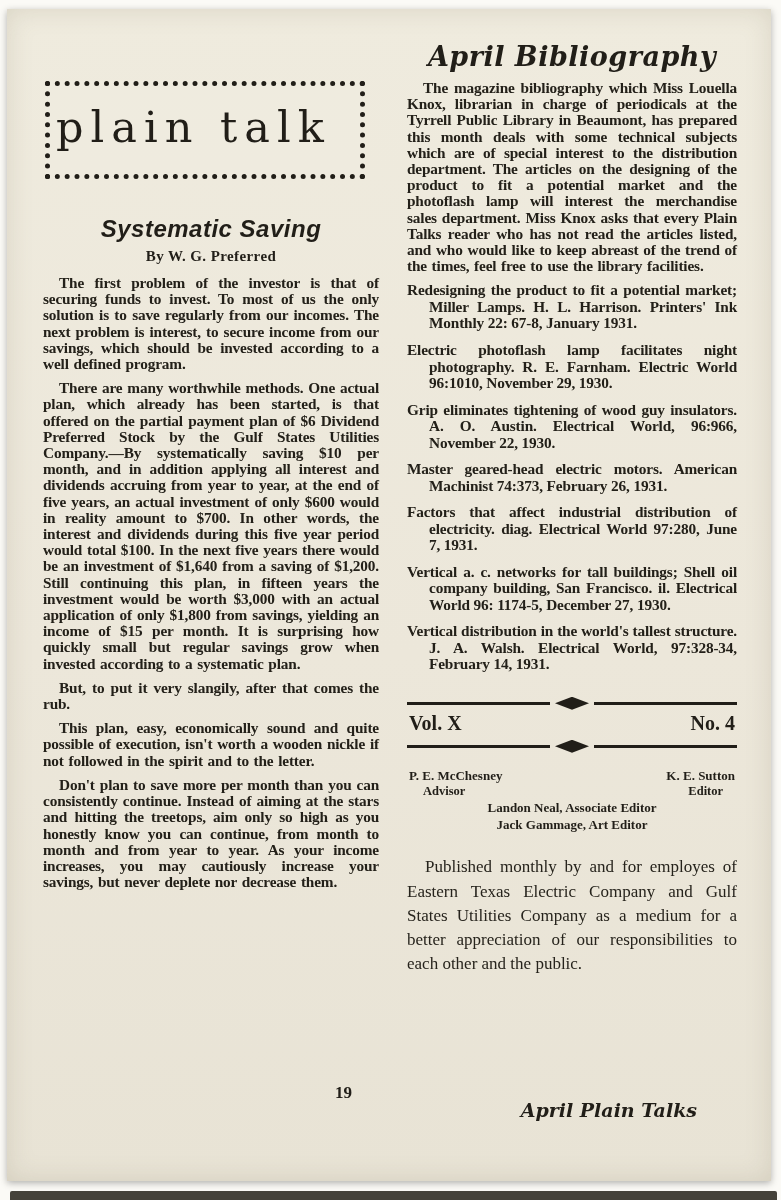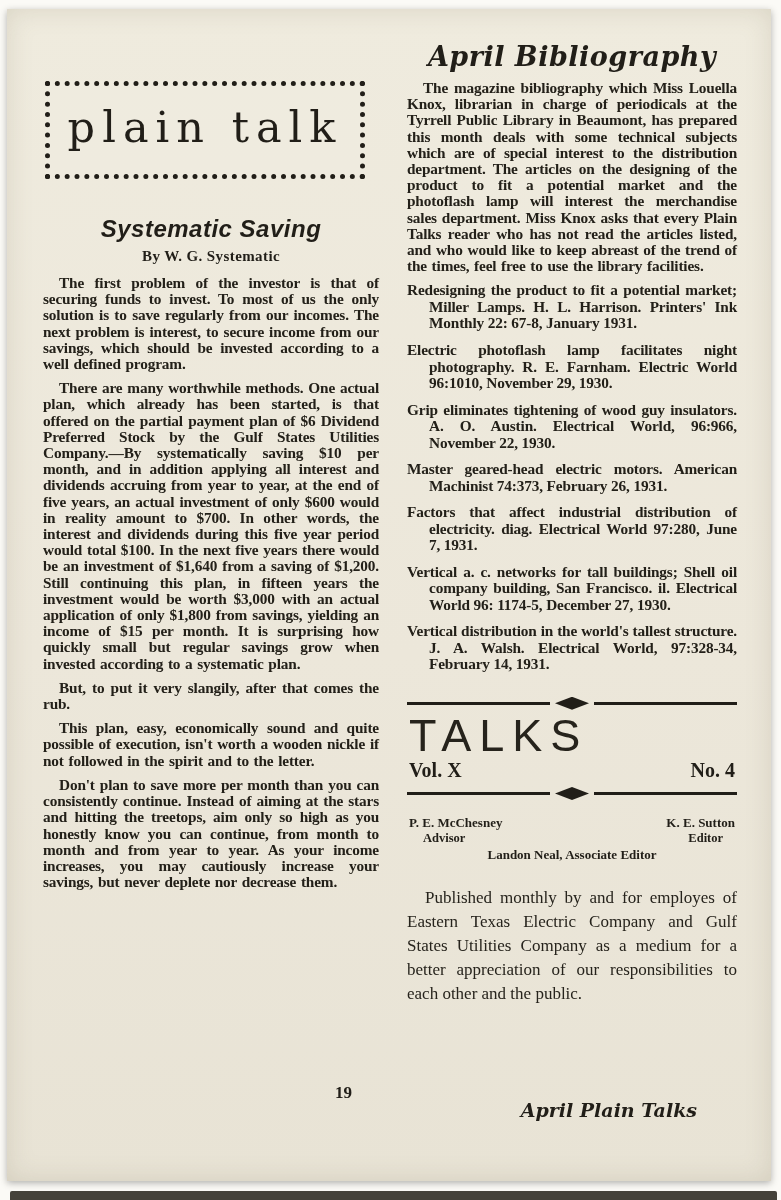--- a/index.html
+++ b/index.html
@@ -25,21 +25,21 @@
     display: flex; gap: 28px;
   }
   .col-left  { width: 336px; }
   .col-right { width: 330px; }
 
   
   .pt-box {
     margin: 44px 14px 0 2px;
     border: 5px dotted #211e18;
     padding: 16px 6px 22px 6px;
-    text-align: center;
+    text-align: left;
     background: rgba(255,255,255,0.06);
   }
   .pt-title {
     font-family: "DejaVu Serif", serif;
     font-size: 43px; letter-spacing: 7px; font-weight: 400;
     white-space: nowrap;
   }
   .article-title {
     font-family: Liberation Sans, sans-serif;
     font-style: italic; font-weight: 600;
@@ -119,21 +119,21 @@
 
 <div class="scan">
   <div class="paper">
     <div class="content">
 
       <div class="col-left">
         <div class="pt-box">
           <span class="pt-title">plain talk</span>
         </div>
         <h2 class="article-title">Systematic Saving</h2>
-        <div class="byline">By W. G. Systematic</div>
+        <div class="byline">By W. G. Preferred</div>
         <p class="para">The first problem of the investor is that of securing funds to invest. To most of us the only solution is to save regularly from our incomes. The next problem is interest, to secure income from our savings, which should be invested according to a well defined program.</p>
         <p class="para">There are many worthwhile methods. One actual plan, which already has been started, is that offered on the partial payment plan of $6 Dividend Preferred Stock by the Gulf States Utilities Company.—By systematically saving $10 per month, and in addition applying all interest and dividends accruing from year to year, at the end of five years, an actual investment of only $600 would in reality amount to $700. In other words, the interest and dividends during this five year period would total $100. In the next five years there would be an investment of $1,640 from a saving of $1,200. Still continuing this plan, in fifteen years the investment would be worth $3,000 with an actual application of only $1,800 from savings, yielding an income of $15 per month. It is surprising how quickly small but regular savings grow when invested according to a systematic plan.</p>
         <p class="para">But, to put it very slangily, after that comes the rub.</p>
         <p class="para">This plan, easy, economically sound and quite possible of execution, isn't worth a wooden nickle if not followed in the spirit and to the letter.</p>
         <p class="para">Don't plan to save more per month than you can consistently continue. Instead of aiming at the stars and hitting the treetops, aim only so high as you honestly know you can continue, from month to month and from year to year. As your income increases, you may cautiously increase your savings, but never deplete nor decrease them.</p>
       </div>
 
       <div class="col-right">
         <h2 class="bib-title">April Bibliography</h2>
         <p class="para">The magazine bibliography which Miss Louella Knox, librarian in charge of periodicals at the Tyrrell Public Library in Beaumont, has prepared this month deals with some technical subjects which are of special interest to the distribution department. The articles on the designing of the product to fit a potential market and the photoflash lamp will interest the merchandise sales department. Miss Knox asks that every Plain Talks reader who has not read the articles listed, and who would like to keep abreast of the trend of the times, feel free to use the library facilities.</p>
@@ -146,21 +146,20 @@
         <p class="entry">Vertical a. c. networks for tall buildings; Shell oil company building, San Francisco. il. Electrical World 96: 1174-5, December 27, 1930.</p>
         <p class="entry">Vertical distribution in the world's tallest structure. J. A. Walsh. Electrical World, 97:328-34, February 14, 1931.</p>
 
         <div class="masthead">
           <div class="rule">
             <span class="rule-line"></span>
             <span class="diamond"></span>
             <span class="rule-line"></span>
           </div>
           <div class="mast-title">
-            <span>TALKS</span>
           </div>
           <div class="volno">
             <span>Vol. X</span>
             <span>No. 4</span>
           </div>
           <div class="rule">
             <span class="rule-line"></span>
             <span class="diamond"></span>
             <span class="rule-line"></span>
           </div>
@@ -169,20 +168,21 @@
             <div class="staff-cell">
               <div class="name">P. E. McChesney</div>
               <div class="role">Advisor</div>
             </div>
             <div class="staff-cell right-cell">
               <div class="name">K. E. Sutton</div>
               <div class="role">Editor</div>
             </div>
           </div>
           <div class="center-line">Landon Neal, Associate Editor</div>
+          <div class="center-line">Jack Gammage, Art Editor</div>
         </div>
 
         <p class="pub-note">Published monthly by and for employes of Eastern Texas Electric Company and Gulf States Utilities Company as a medium for a better appreciation of our responsibilities to each other and the public.</p>
       </div>
     </div>
 
     <div class="footer">
       <span class="page-num">19</span>
       <span class="footer-right">April Plain Talks</span>
     </div>

